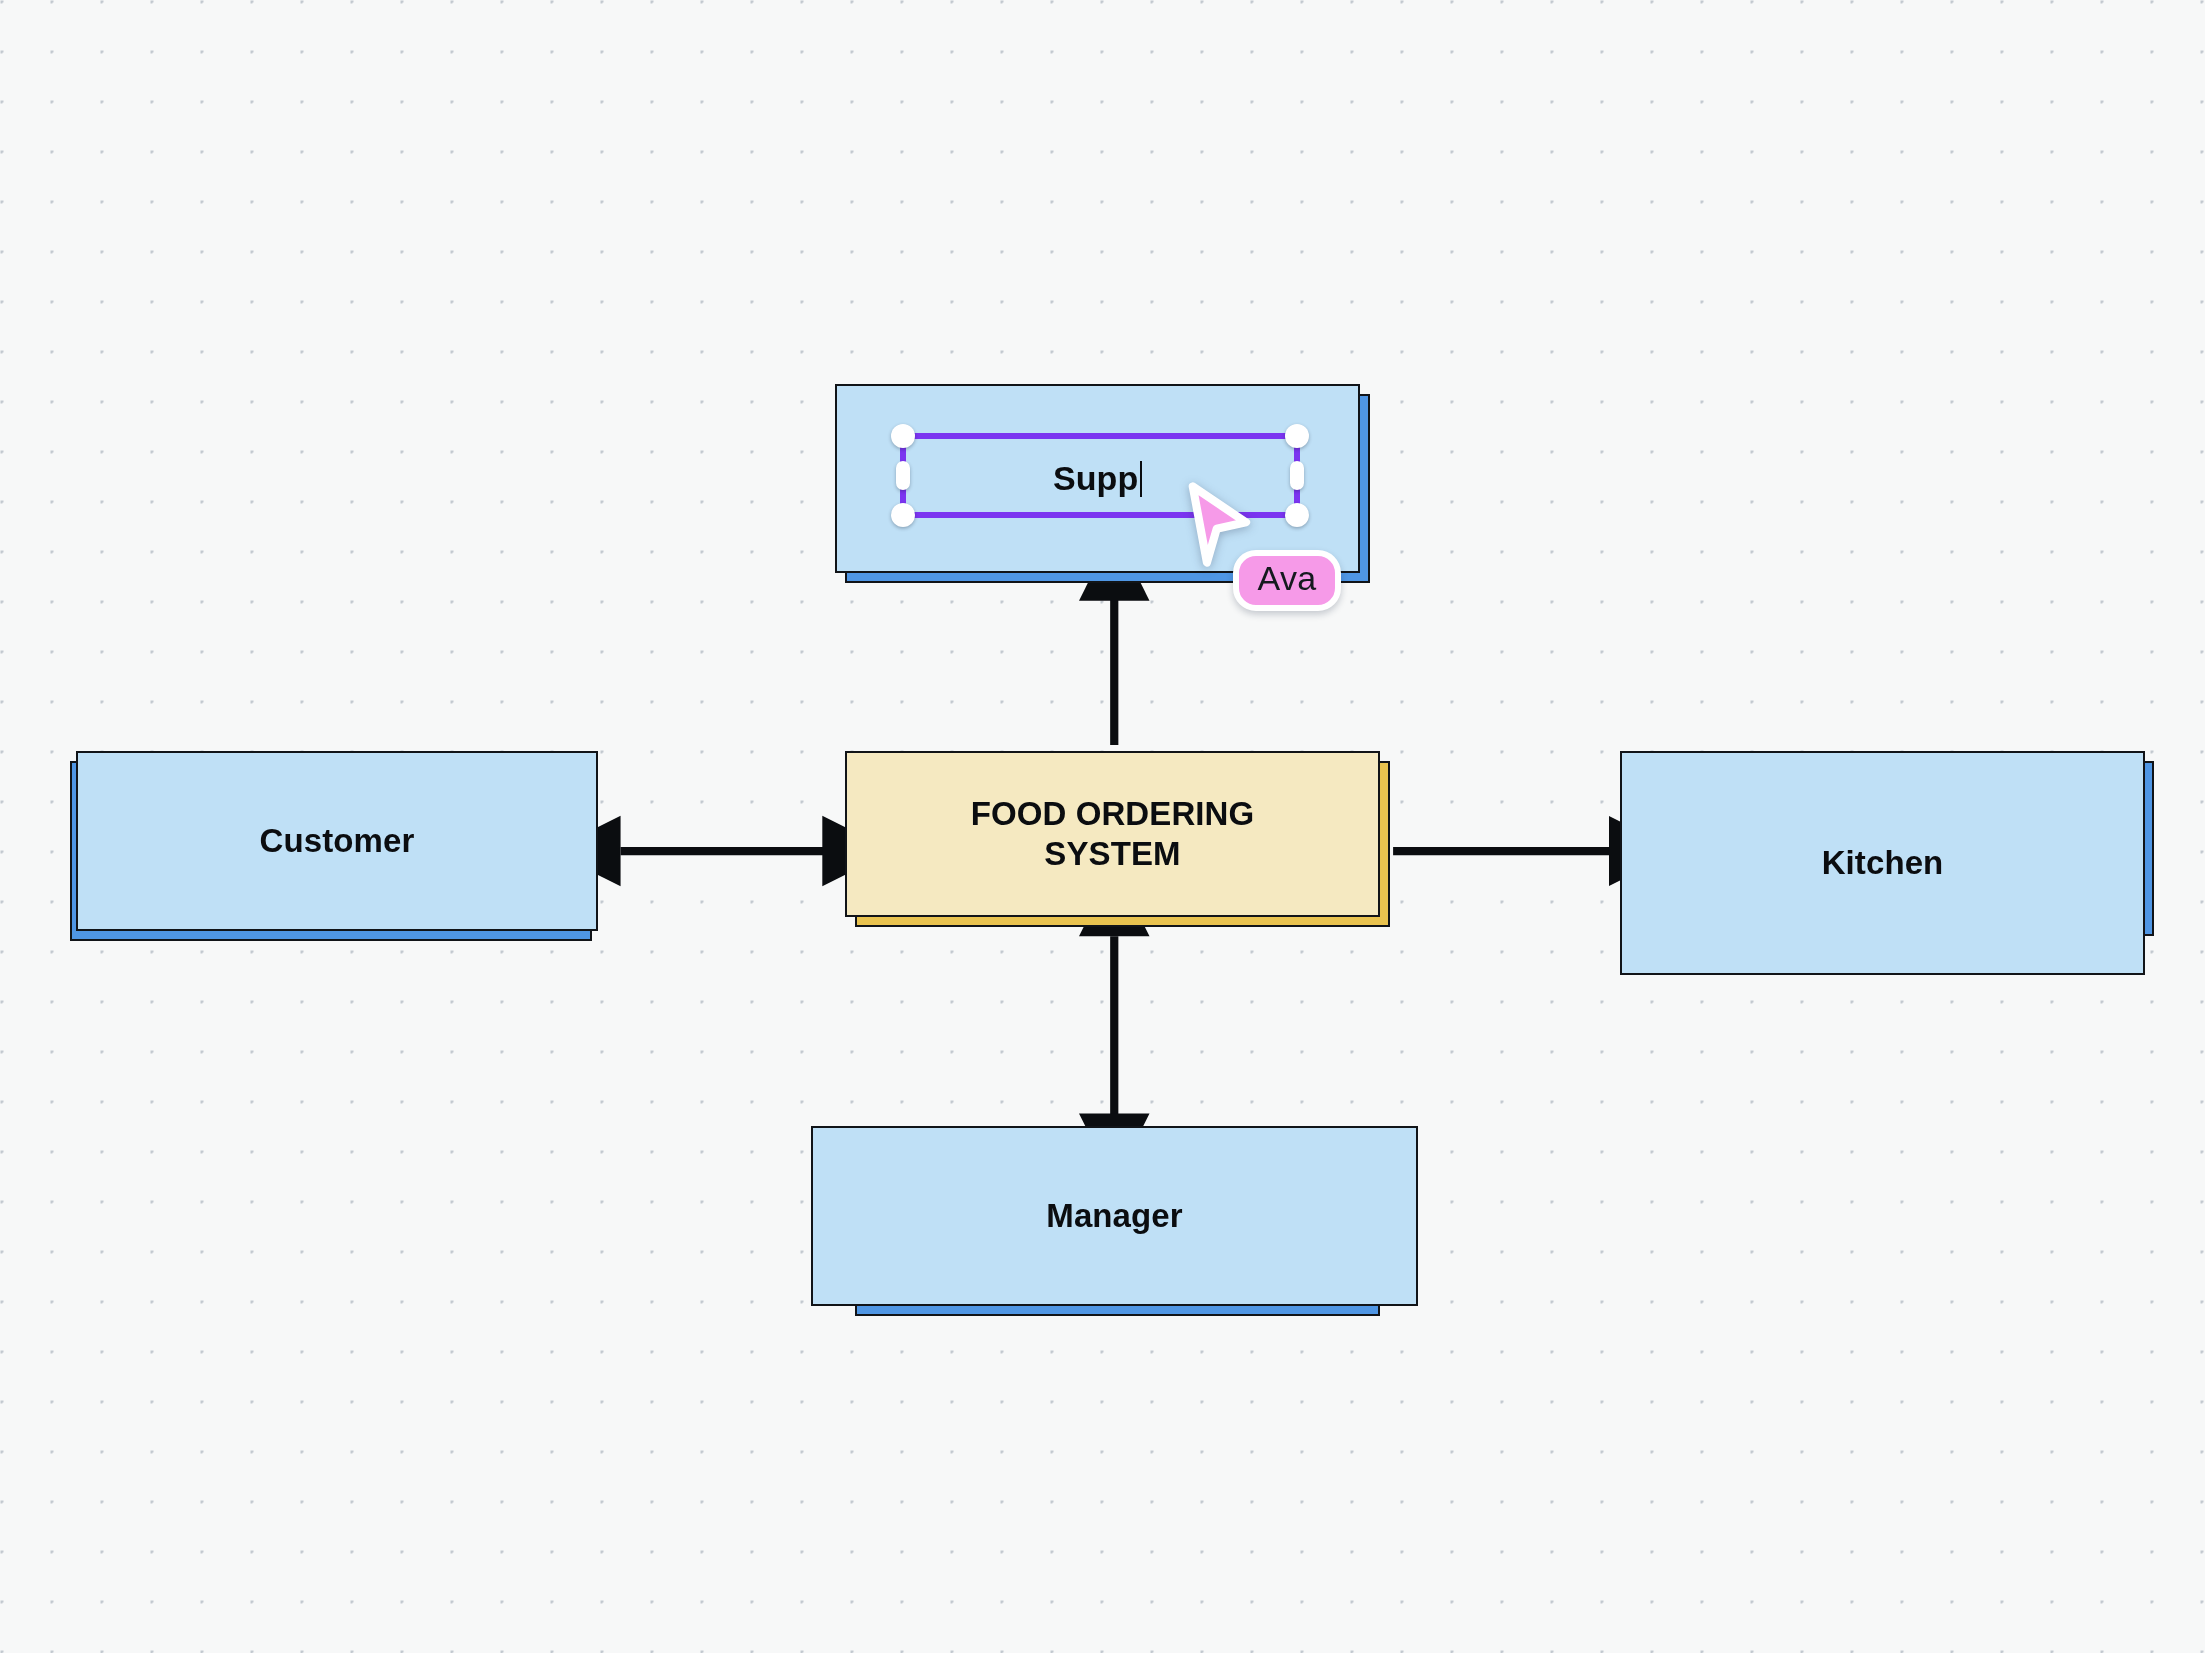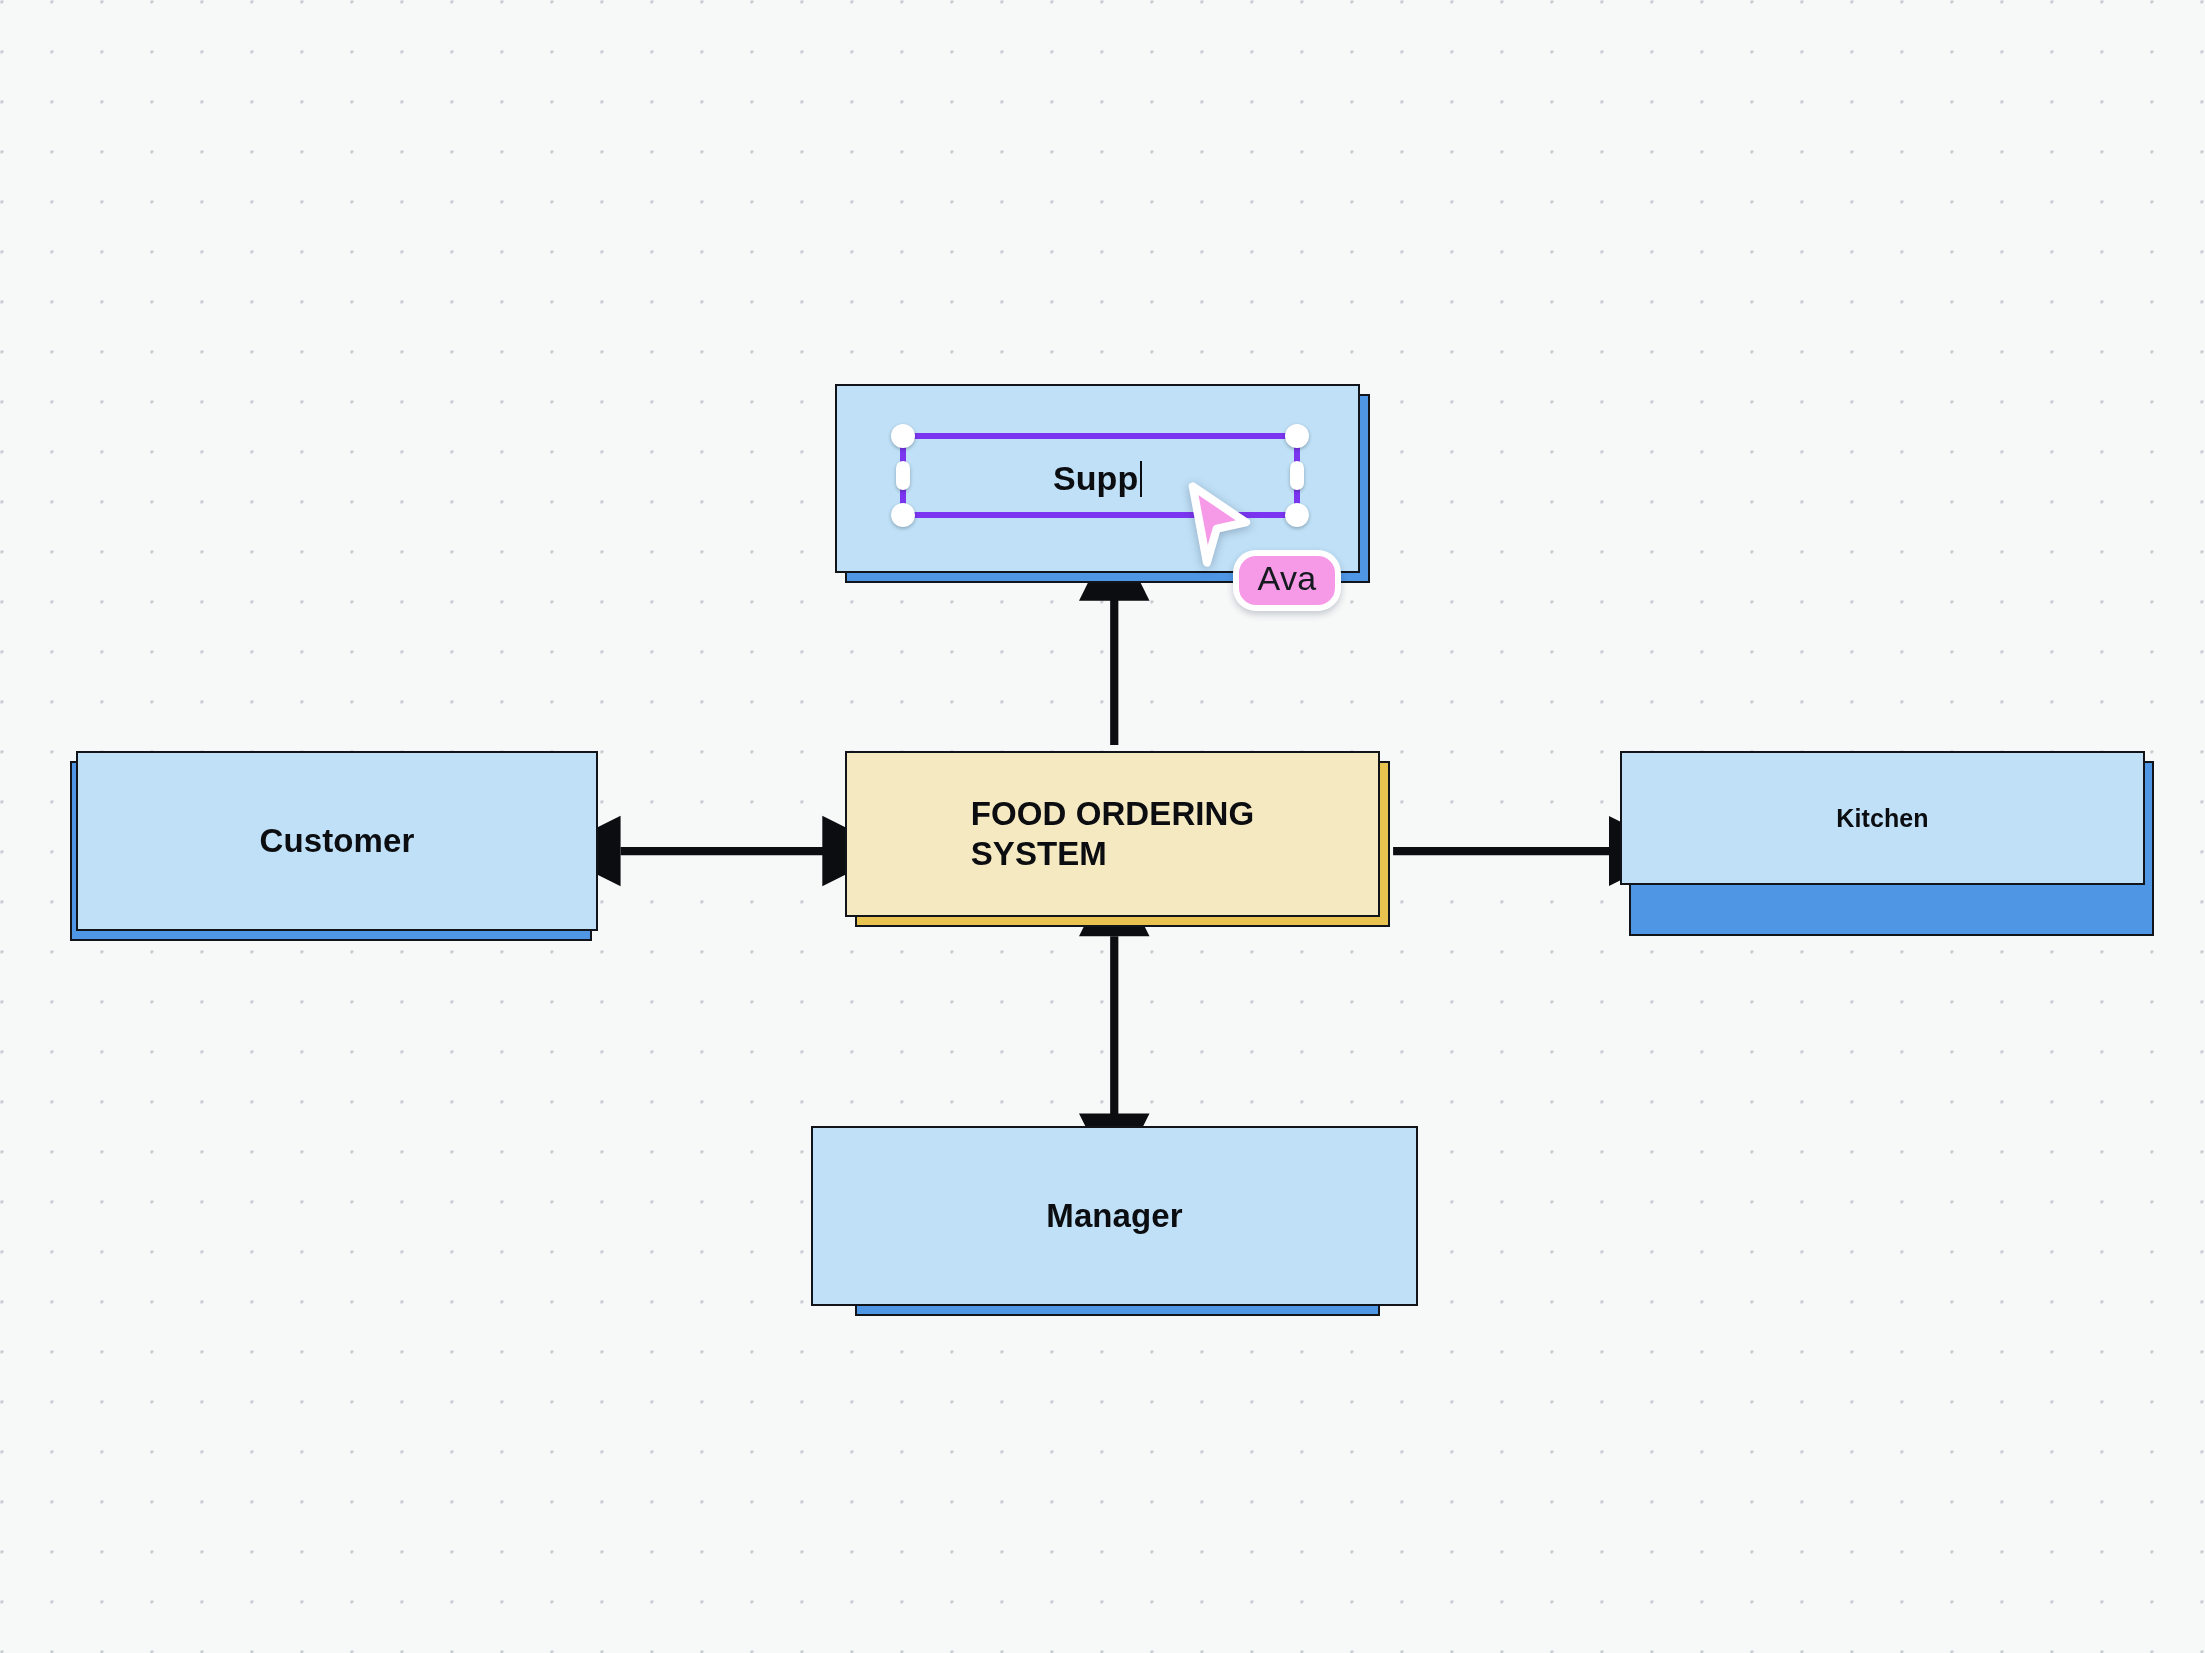--- a/index.html
+++ b/index.html
@@ -23,21 +23,21 @@
   }
 
   
   .node {
     position: absolute;
     box-sizing: border-box;
     border: 2.7px solid #111418;
     display: flex;
     align-items: center;
     justify-content: center;
-    text-align: left;
+    text-align: center;
     color: #0b0d10;
     font-weight: 700;
     letter-spacing: 0.1px;
     line-height: 1.22;
     z-index: 4;
   }
   .shadow {
     position: absolute;
     box-sizing: border-box;
     border: 2.7px solid #111418;
@@ -49,21 +49,21 @@
   .fill-gold   { background: #f5e9c1; }
   .shadow-gold { background: #e9c34f; }
 
   
   #node-customer        { left: 60px; top: 751px; width: 522px; height: 180px; font-size: 33px; margin-left: 16px; }
   #node-customer-shadow { left: 70px; top: 761px; width: 522px; height: 180px; }
 
   #node-system          { left: 845px; top: 751px; width: 535px; height: 166px; font-size: 33px; }
   #node-system-shadow   { left: 855px; top: 761px; width: 535px; height: 166px; }
 
-  #node-kitchen         { left: 1620px; top: 751px; width: 525px; height: 134px; font-size: 25px; }
+  #node-kitchen         { left: 1620px; top: 751px; width: 525px; height: 224px; font-size: 33px; }
   #node-kitchen-shadow  { left: 1629px; top: 761px; width: 525px; height: 175px; }
 
   #node-manager         { left: 811px; top: 1126px; width: 607px; height: 180px; font-size: 33px; }
   #node-manager-shadow  { left: 855px; top: 1136px; width: 525px; height: 180px; }
 
   #node-supplier        { left: 835px; top: 384px; width: 525px; height: 189px; font-size: 34px; font-weight: 600; }
   #node-supplier-shadow { left: 845px; top: 394px; width: 525px; height: 189px; }
 
   .node-label { pointer-events: none; white-space: pre-line; }
 

